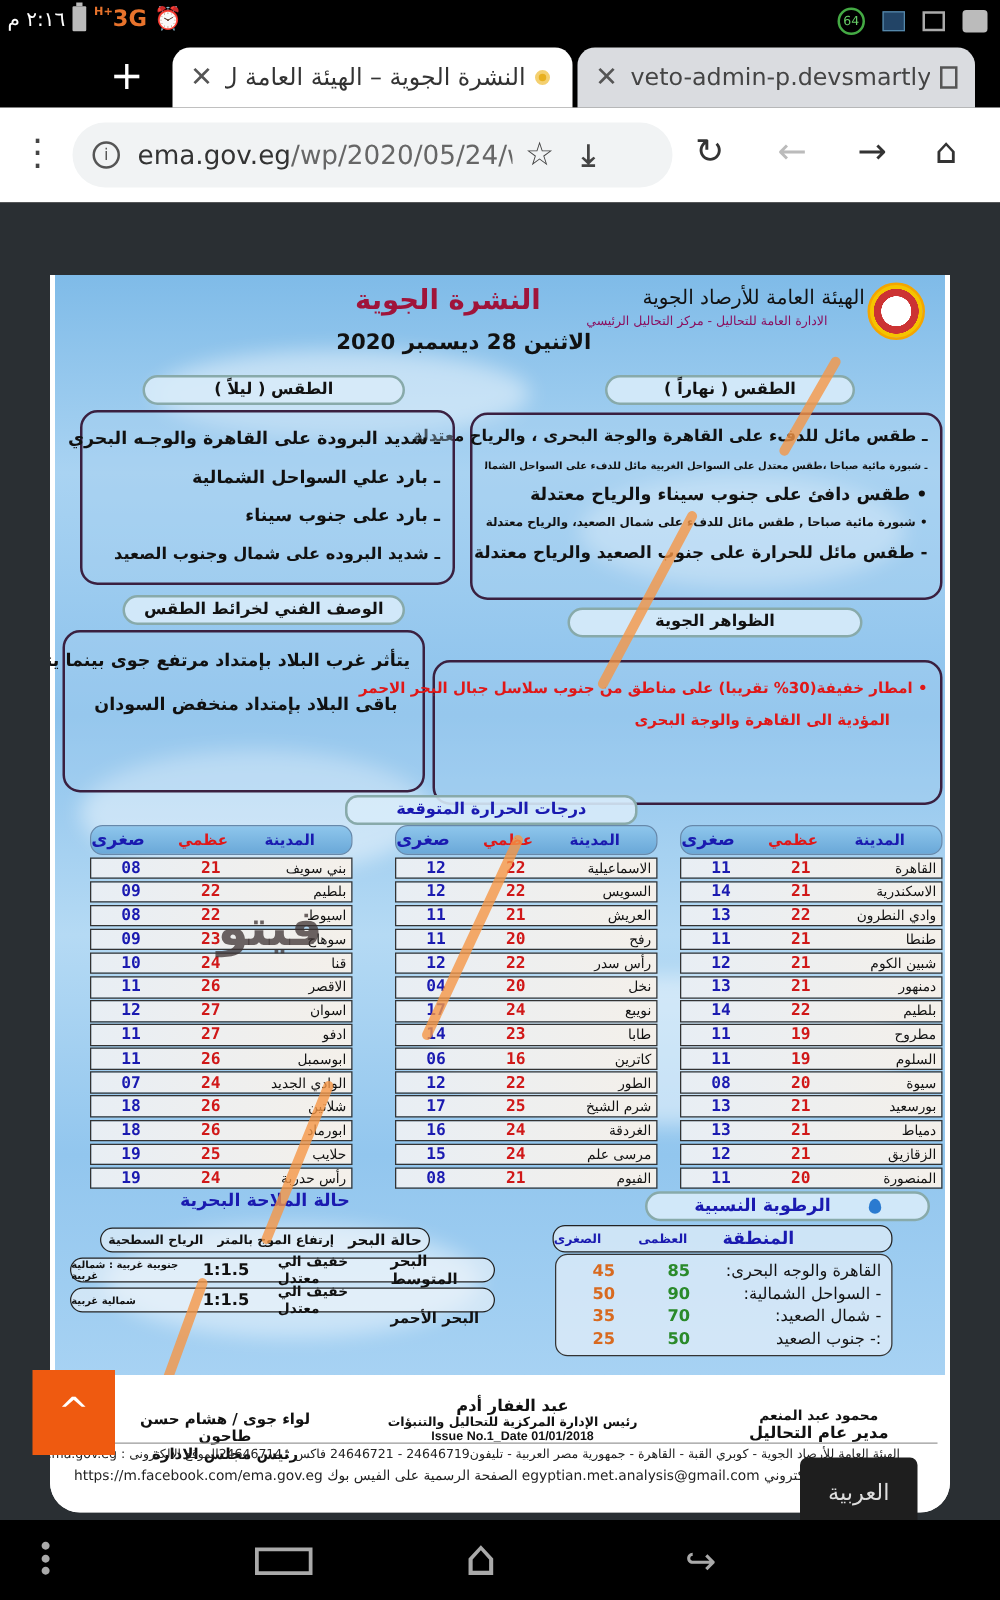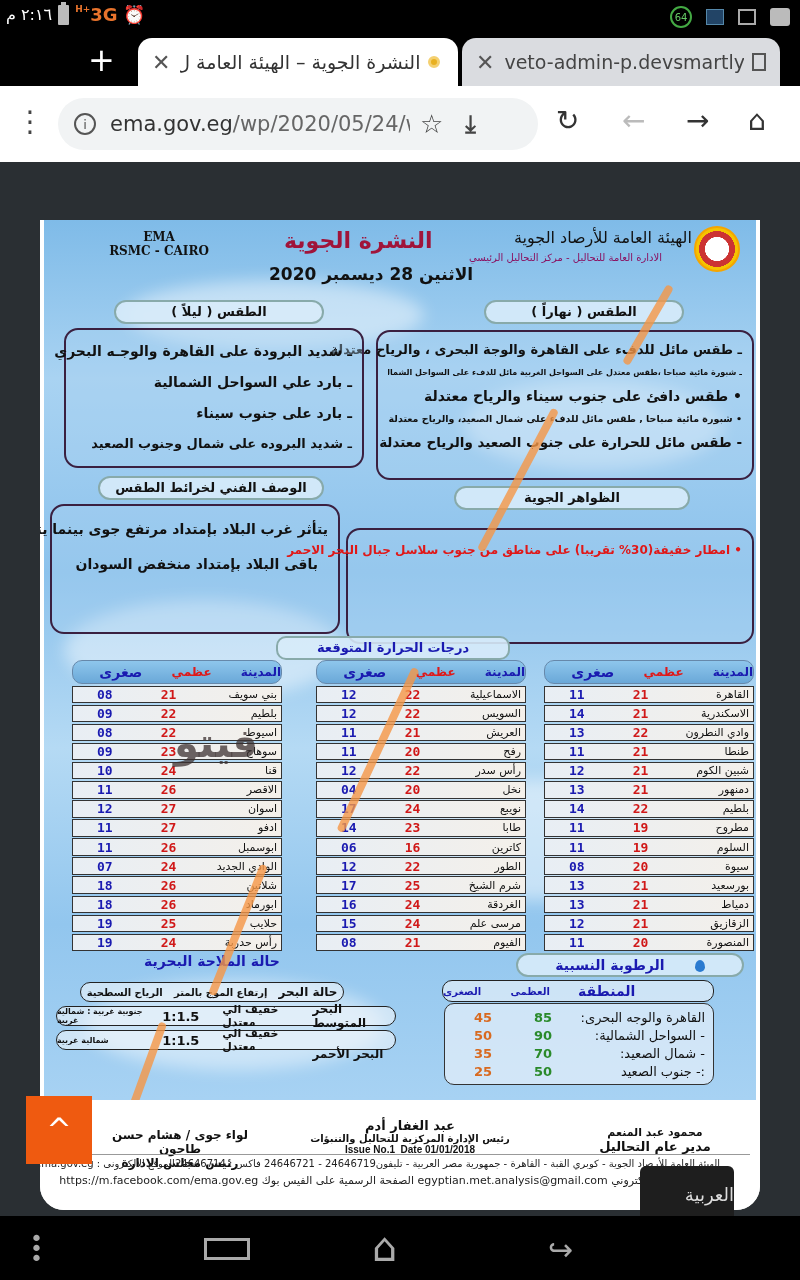--- a/index.html
+++ b/index.html
@@ -45,21 +45,21 @@
 .hdr-sub{left:425px;top:32px;font-size:10px;color:#8a1060}
 .hdr-date{left:225px;top:44px;font-size:17px;font-weight:bold;color:#111}
 .logo{left:650px;top:6px;width:46px;height:46px;border-radius:50%;background:radial-gradient(circle,#fff 0 40%,#c33 41% 60%,#f5c400 61%);border:2px solid #f5a500}
 .pill{position:absolute;background:rgba(215,235,250,.9);border:2px solid #8aa;border-radius:12px;text-align:center;font-weight:bold;font-size:13px;color:#111;line-height:20px}
 .pill.blue{color:#1a1ab0}
 .box{position:absolute;border:2px solid #3a2040;border-radius:14px;background:rgba(170,210,240,.35);direction:rtl;padding:6px 10px}
 .box p{font-weight:bold;color:#111;white-space:nowrap}
 .red p{color:#e01818}
 .tbl{position:absolute;width:210px;direction:rtl}
 .thead{height:24px;border-radius:10px;background:linear-gradient(#8ec6ec,#6aa8d8);border:1px solid #68a;display:flex;align-items:center;font-weight:bold;font-size:12px}
-.thead span{flex:1;text-align:right}
+.thead span{flex:1;text-align:left}
 .th-city{color:#1a1ab0}
 .th-max{color:#e01818}
 .th-min{color:#1a1ab0;font-size:14px}
 .trow{height:17.6px;margin-top:1.5px;border:1.5px solid #333;background:linear-gradient(90deg,#e8eef4,#f4f0ea);display:flex;align-items:center;font-size:13px}
 .trow .c{flex:1.2;text-align:right;padding-right:4px;color:#111;font-size:11px}
 .trow .mx{flex:1;text-align:center;color:#d01818;font-weight:bold;font-family:"DejaVu Sans Mono",monospace}
 .trow .mn{flex:1;text-align:center;color:#1a1ab0;font-weight:bold;font-family:"DejaVu Sans Mono",monospace}
 .sea-title{left:100px;top:733px;font-size:14px;font-weight:bold;color:#1a1ab0}
 .searow{position:absolute;border:1.5px solid #222;border-radius:10px;background:rgba(240,245,250,.6);display:flex;direction:rtl;align-items:center;font-size:11px;font-weight:bold;color:#111;height:20px}
 .searow span{text-align:left}
@@ -70,21 +70,21 @@
 .hrow .hn{flex:1;text-align:center;color:#d86a20;font-weight:bold}
 .drop{display:inline-block;width:10px;height:12px;background:#2a7ad0;border-radius:50% 50% 50% 50%/60% 60% 40% 40%;margin-left:30px;vertical-align:middle}
 .footer{position:absolute;left:0;top:880px;width:720px;height:110px;background:#fff}
 .sig-block{position:absolute;text-align:center;color:#111;font-weight:bold}
 .addr1{position:absolute;left:50px;top:58px;width:630px;font-size:10px;color:#222;text-align:center;direction:rtl;white-space:nowrap}
 .addr2{position:absolute;left:95px;top:74px;width:550px;font-size:11px;color:#222;text-align:center;direction:rtl;white-space:nowrap}
 .hr{position:absolute;left:50px;top:54px;width:660px;height:1px;background:#999}
 .stroke{position:absolute;width:8px;background:rgba(245,150,70,.8);border-radius:4px}
 .watermark{position:absolute;left:130px;top:500px;font-size:40px;font-weight:bold;color:rgba(60,50,50,.75)}
 .scroll-top{position:absolute;left:26px;top:1096px;width:66px;height:68px;background:#ef5a10;color:#fff;font-size:30px;text-align:center;line-height:68px}
-.lang-tip{position:absolute;left:640px;top:1166px;width:94px;height:58px;background:#1e1e1e;border-radius:6px;color:#ddd;font-size:18px;text-align:right;line-height:58px}
+.lang-tip{position:absolute;left:640px;top:1166px;width:94px;height:58px;background:#1e1e1e;border-radius:6px;color:#ddd;font-size:18px;text-align:center;line-height:58px}
 .navbar{position:absolute;left:0;top:1216px;width:800px;height:64px;background:#000}
 .nav-ic{position:absolute;top:16px;color:#aaa}
 </style>
 </head>
 <body>
 
 <div class="statusbar">
   <div class="sb-left">
     <span class="sb-time">٢:١٦ م</span>
     <span class="battery"></span>
@@ -129,24 +129,20 @@
 
 <div class="viewer">
   <div class="paperwrap">
     <div class="sheet">
       <div class="cloud" style="left:80px;top:60px;width:300px;height:70px"></div>
       <div class="cloud" style="left:420px;top:160px;width:260px;height:90px"></div>
       <div class="cloud" style="left:20px;top:380px;width:280px;height:100px"></div>
       <div class="cloud" style="left:300px;top:560px;width:380px;height:120px"></div>
       <div class="cloud" style="left:40px;top:760px;width:300px;height:90px"></div>
 
-      <div class="abs hdr-ema">
-        <div>EMA</div>
-        <div>RSMC - CAIRO</div>
-      </div>
       <div class="abs hdr-title">النشرة الجوية</div>
       <div class="abs hdr-org">الهيئة العامة للأرصاد الجوية</div>
       <div class="abs hdr-sub">الادارة العامة للتحاليل - مركز التحاليل الرئيسي</div>
       <div class="abs hdr-date">الاثنين  28 ديسمبر 2020</div>
       <div class="abs logo"></div>
 
       <div class="pill" style="left:70px;top:80px;width:210px">الطقس ( ليلاً )</div>
       <div class="pill" style="left:440px;top:80px;width:200px">الطقس ( نهاراً )</div>
 
       <div class="box" style="left:332px;top:110px;width:378px;height:150px">
@@ -167,20 +163,21 @@
       <div class="pill" style="left:54px;top:256px;width:226px">الوصف الفني لخرائط الطقس</div>
       <div class="pill" style="left:410px;top:266px;width:236px">الظواهر الجوية</div>
 
       <div class="box" style="left:6px;top:284px;width:290px;height:130px">
         <p style="font-size:14px;line-height:34px">يتأثر غرب  البلاد بإمتداد مرتفع جوى  بينما يتأثر</p>
         <p style="font-size:14px;line-height:36px;padding-right:10px">باقى البلاد بإمتداد منخفض السودان</p>
       </div>
 
       <div class="box red" style="left:302px;top:308px;width:408px;height:116px">
         <p style="font-size:12px;line-height:28px">• امطار  خفيفة(30% تقريبا) على مناطق من  جنوب سلاسل جبال البحر الاحمر</p>
+        <p style="font-size:12px;line-height:24px;padding-right:30px">المؤدية الى القاهرة والوجة البحرى</p>
       </div>
 
       <div class="pill blue" style="left:232px;top:416px;width:234px;border-radius:10px">درجات الحرارة المتوقعة</div>
 
       <div class="tbl" id="tbl0" style="left:500px;top:440px">
           <div class="thead">
             <span class="th-city">المدينة</span>
             <span class="th-max">عظمي</span>
             <span class="th-min">صغرى</span>
           </div>

